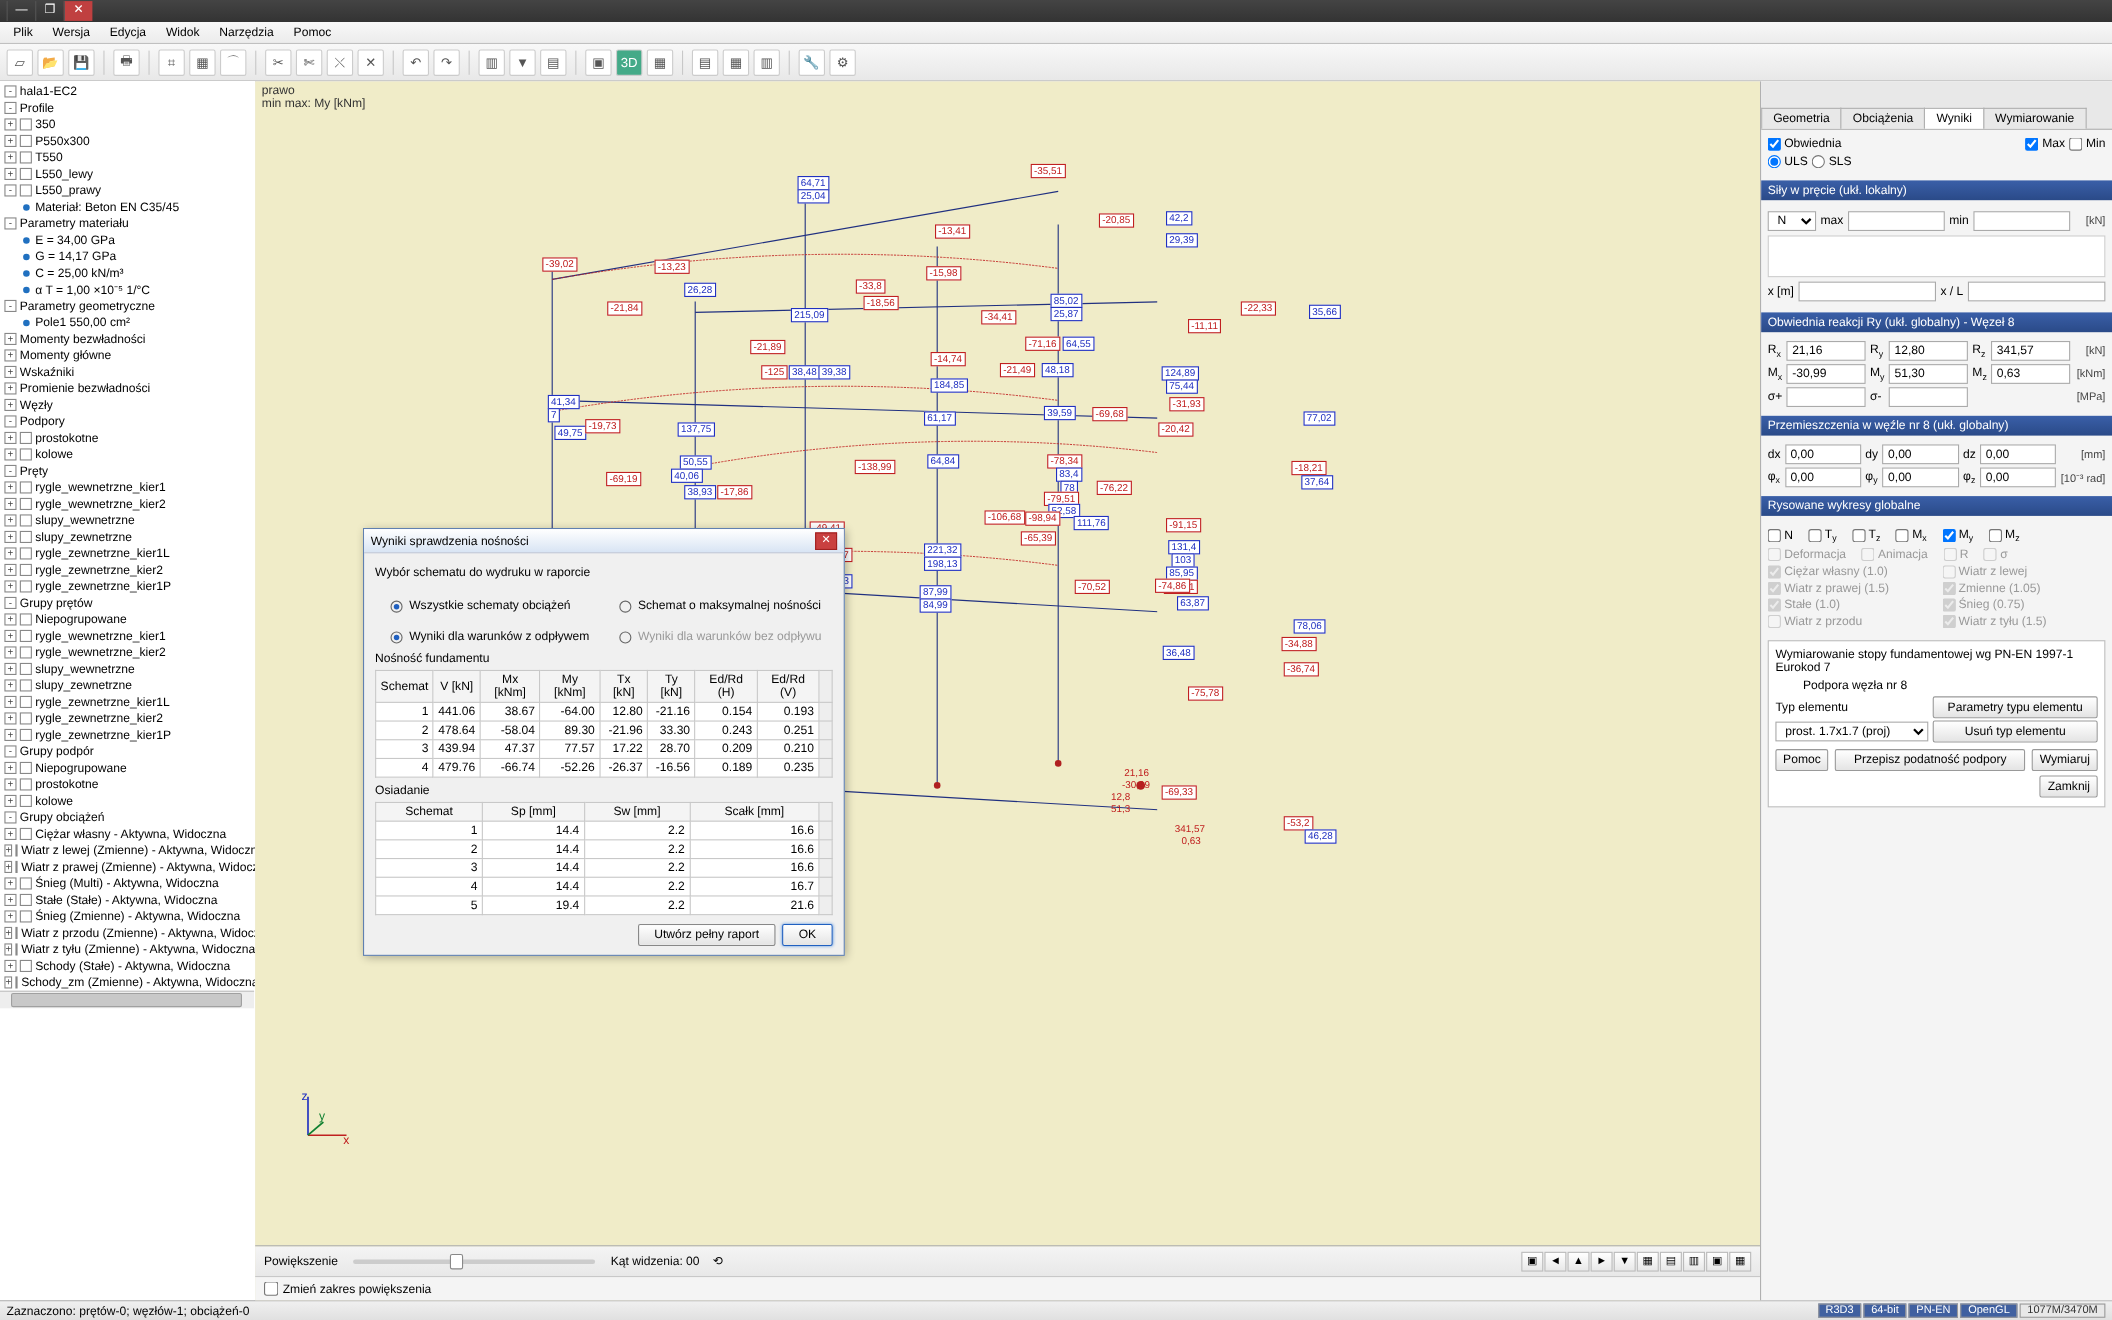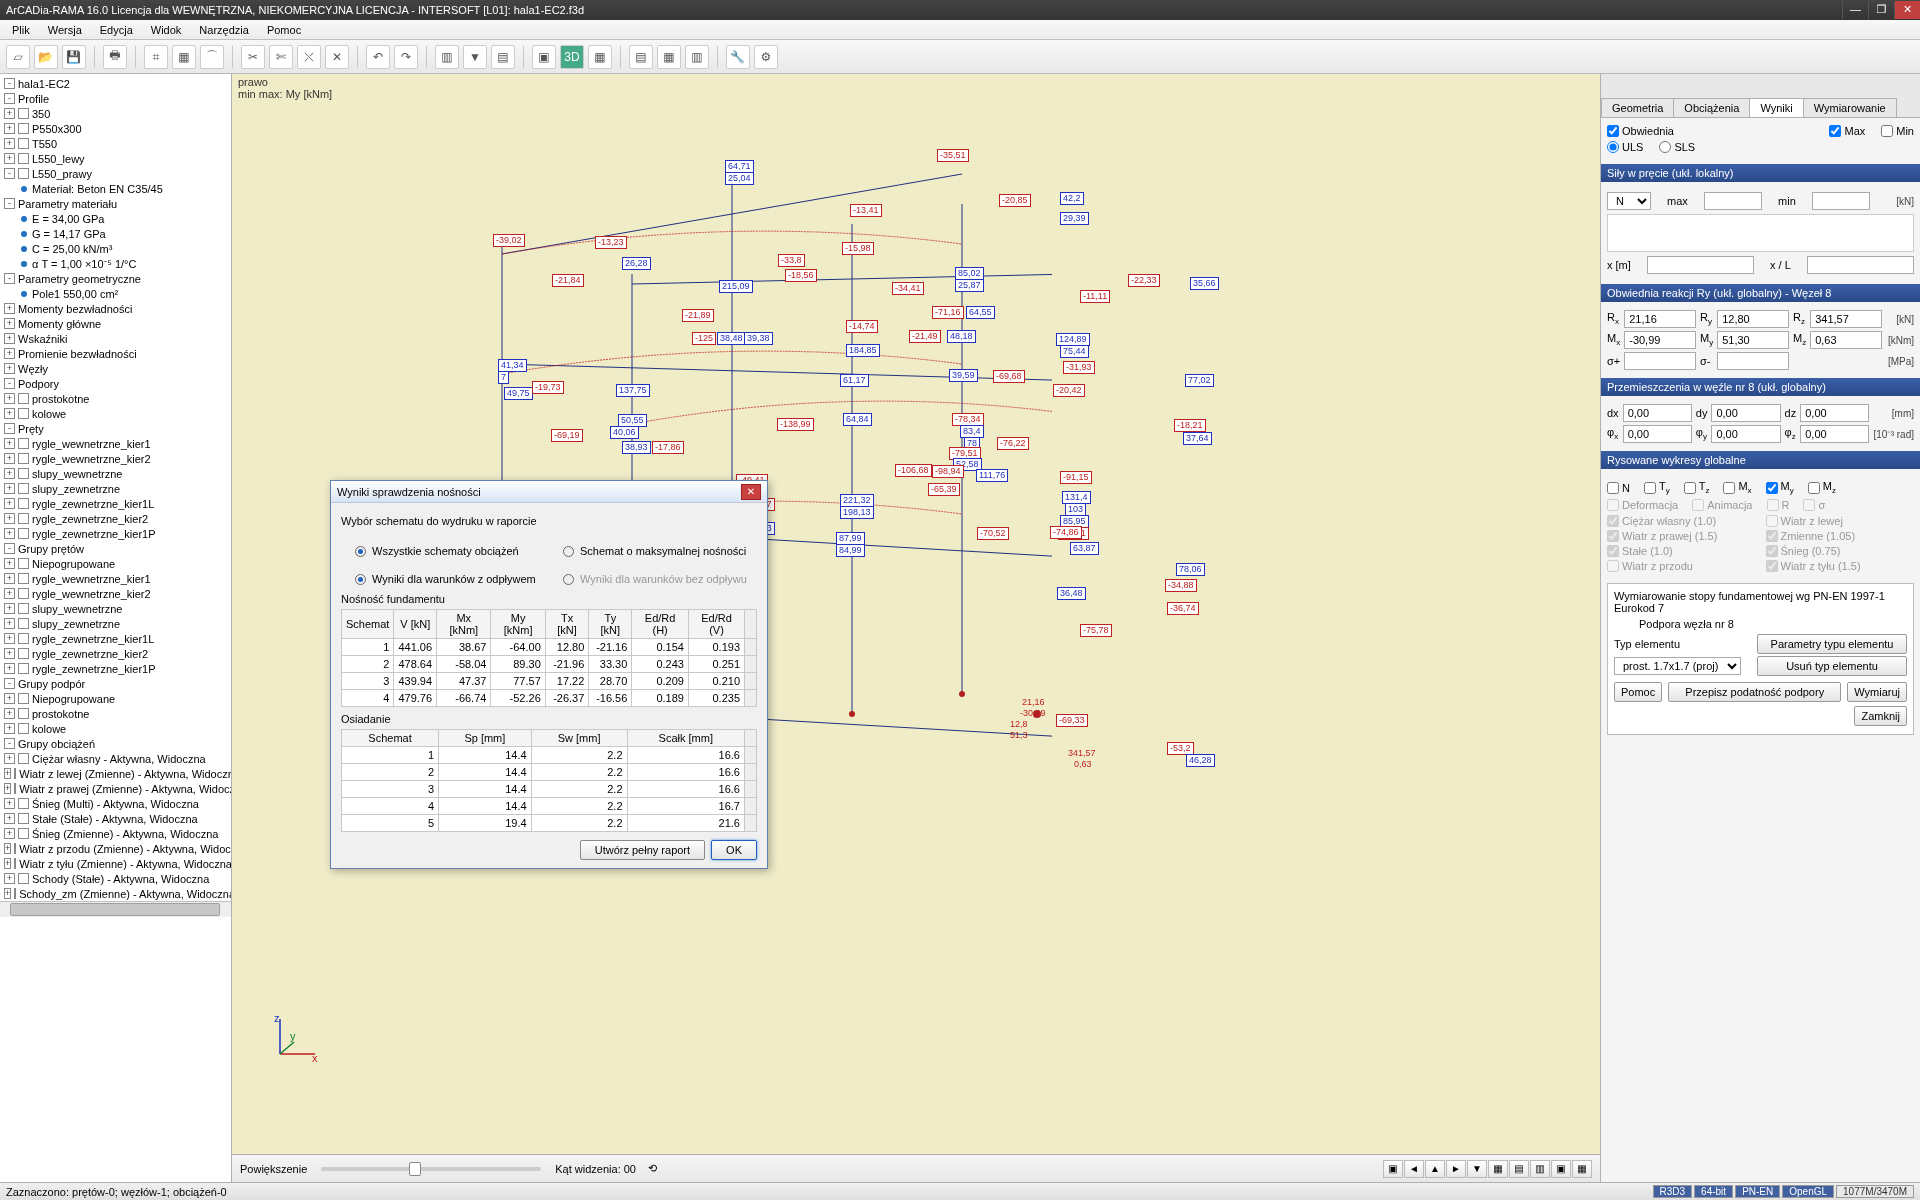--- a/index.html
+++ b/index.html
@@ -54,21 +54,21 @@
 .status{height:18px;background:linear-gradient(#f0f0f0,#e0e0e0);border-top:1px solid #b0b0b0;display:flex;align-items:center;padding:0 6px;font-size:11px;}
 .status .seg{padding:0 6px;border:1px solid #999;margin-left:2px;background:#4060a0;color:#fff;font-size:10px;}
 .status .spacer{flex:1;}
 
 
 .rtabs{display:flex;background:#e8e8e8;border-bottom:1px solid #b0b0b0;}
 .rtab{padding:3px 10px;border:1px solid #b0b0b0;border-bottom:none;background:#e8e8e8;margin-right:-1px;margin-top:24px;}
 .rtab.active{background:#ffffff;}
 .rsec{padding:4px 6px;}
 .rheader{background:linear-gradient(#3a5fa8,#2a4a88);color:#fff;padding:3px 6px;margin:4px 0 4px 0;font-size:11px;position:relative;}
-.rrow{display:flex;align-items:center;gap:16px;margin:2px 0;}
+.rrow{display:flex;align-items:center;gap:4px;margin:2px 0;}
 .rrow label{font-size:11px;}
 .rin{border:1px solid #aaa;height:18px;padding:0 4px;font-size:11px;background:#fff;flex:1;min-width:0;}
 .runit{font-size:10px;color:#444;min-width:28px;text-align:right;}
 .rchk{display:flex;align-items:center;gap:3px;margin:1px 0;font-size:11px;}
 .rchk input{width:12px;height:12px;}
 .rchk.dis{color:#999;}
 .rbtn{border:1px solid #999;background:linear-gradient(#fff,#e4e4e4);padding:3px 6px;font-size:11px;border-radius:2px;}
 .rgrid3{display:grid;grid-template-columns:auto 1fr auto 1fr auto 1fr auto;gap:3px 4px;align-items:center;}
 .sub{font-size:8px;vertical-align:sub;}
 
@@ -94,21 +94,20 @@
 .hscroll{height:16px;background:#eee;border-top:1px solid #c0c0c0;position:relative;}
 .hscroll .thumb{position:absolute;left:10px;top:1px;width:210px;height:13px;background:#c8c8c8;border:1px solid #a0a0a0;border-radius:2px;}
 
 
 .axes{position:absolute;left:38px;bottom:90px;z-index:3;}
 </style>
 </head>
 <body>
 
 <div class="titlebar">
-  <span class="title">ArCADia-RAMA 16.0 Licencja dla WEWNĘTRZNA, NIEKOMERCYJNA LICENCJA - INTERSOFT [L01]: hala1-EC2.f3d</span>
   <div class="win-btns">
     <div class="win-btn">—</div>
     <div class="win-btn">❐</div>
     <div class="win-btn close">✕</div>
   </div>
 </div>
 
 <div class="menubar">
   <span class="m">Plik</span>
   <span class="m">Wersja</span>
@@ -582,20 +581,24 @@
         <div class="sbtn">▲</div>
         <div class="sbtn">►</div>
         <div class="sbtn">▼</div>
         <div class="sbtn">▦</div>
         <div class="sbtn">▤</div>
         <div class="sbtn">▥</div>
         <div class="sbtn">▣</div>
         <div class="sbtn">▦</div>
       </div>
     </div>
+    <div class="centerbot2">
+      <input type="checkbox" style="margin-right: 4px;">
+      <span>Zmień zakres powiększenia</span>
+    </div>
   </div>
 
   <div class="rightpane">
     <div class="rtabs">
       <div class="rtab">Geometria</div>
       <div class="rtab">Obciążenia</div>
       <div class="rtab active">Wyniki</div>
       <div class="rtab">Wymiarowanie</div>
     </div>
     <div class="rsec">

